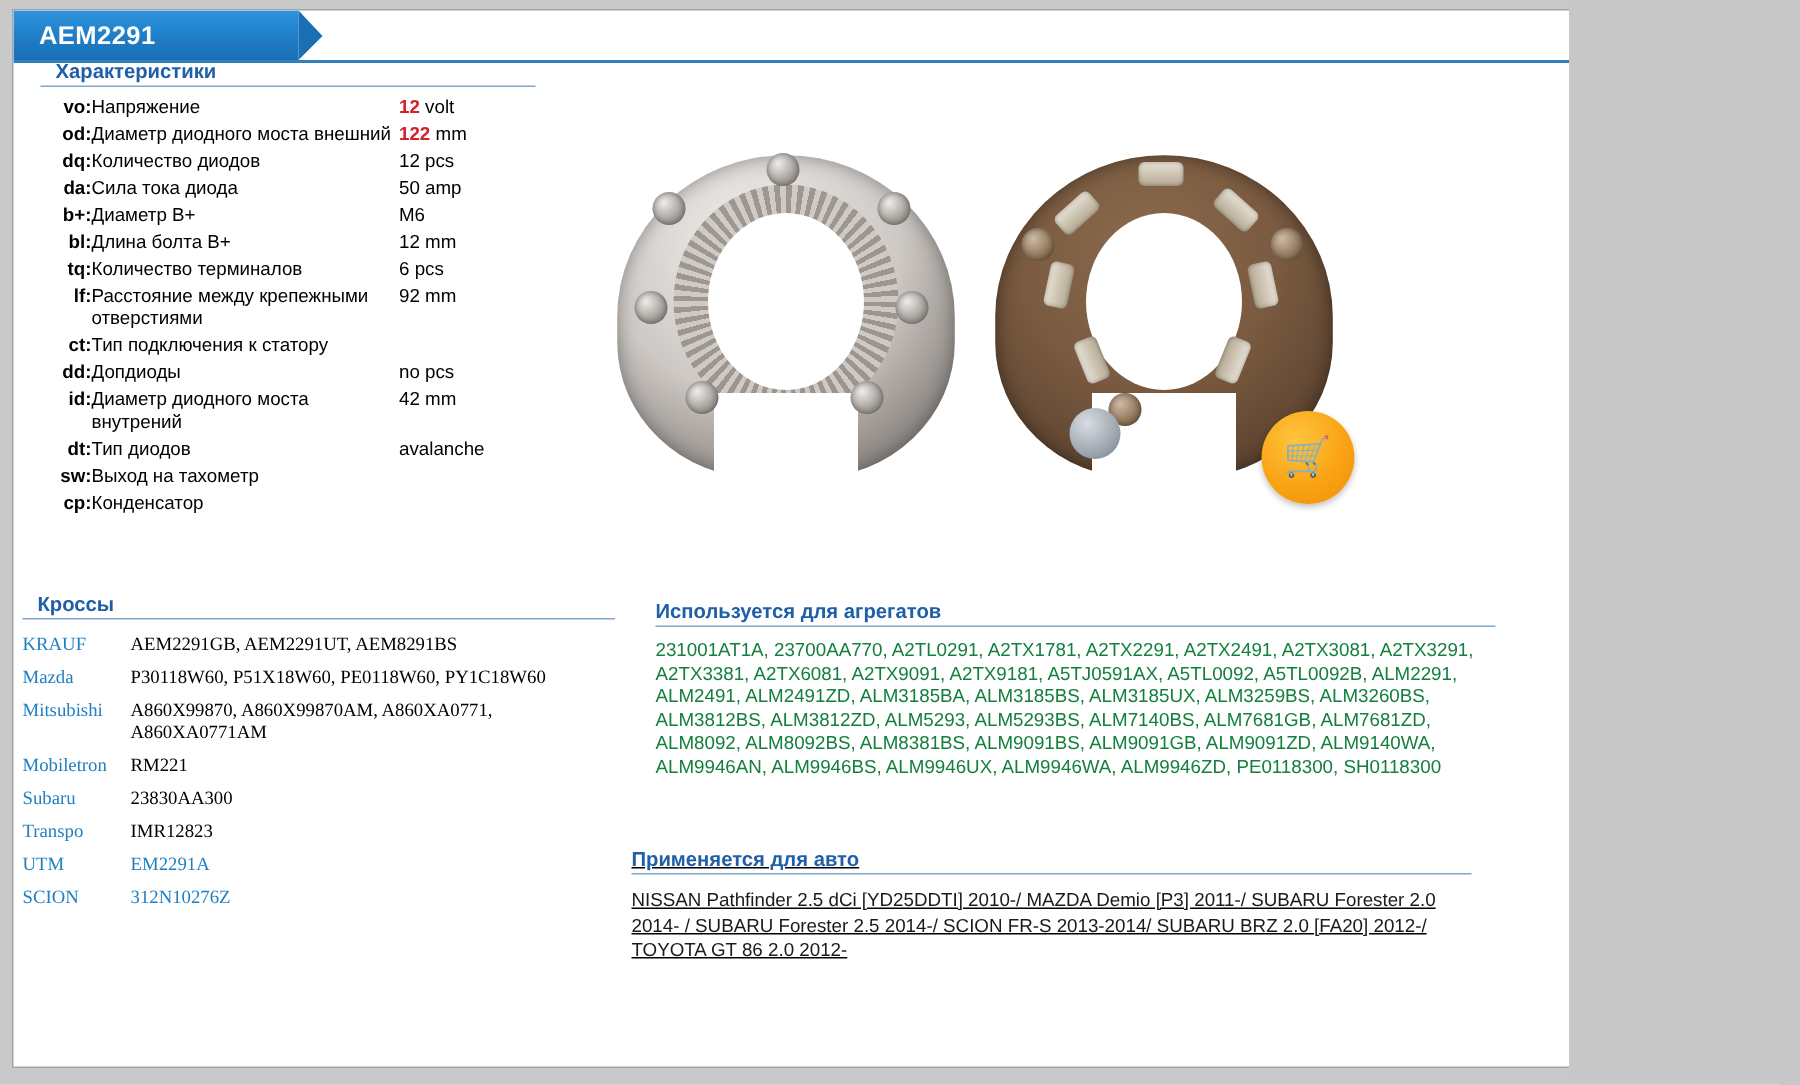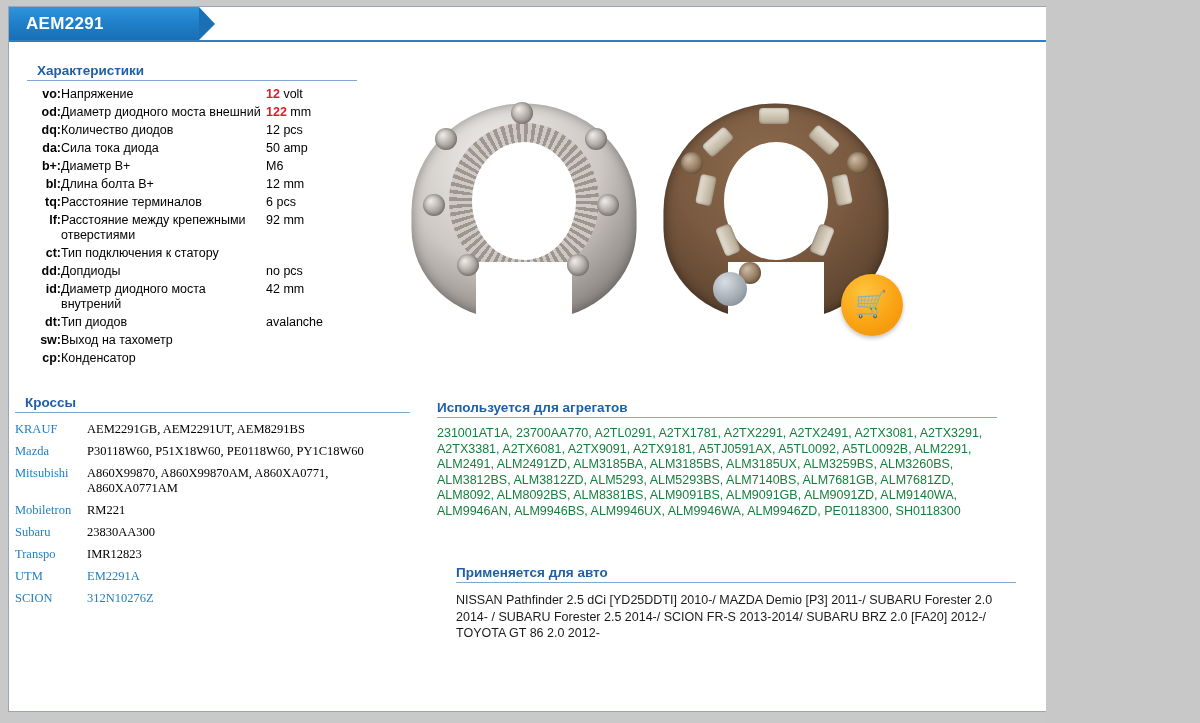--- a/index.html
+++ b/index.html
@@ -126,21 +126,21 @@
     padding-bottom: 2px;
   }
   .head-rule {
     border-bottom: 1px solid #7fa8cf;
     margin-bottom: 5px;
   }
   
   .specs {
     position: absolute;
     left: 18px;
-    top: 23px;
+    top: 0;
     width: 330px;
   }
   .specs .section-head { padding-left: 10px; }
   table.spec-table {
     border-collapse: collapse;
     width: 100%;
     margin-top: 4px;
   }
   table.spec-table td {
     vertical-align: top;
@@ -309,23 +309,24 @@
     width: 560px;
   }
   .agg-body {
     font-size: 12.5px;
     line-height: 15.5px;
     color: #15803d;
     padding-top: 3px;
   }
   .auto {
     position: absolute;
-    left: 447px;
+    left: 412px;
     top: 525px;
     width: 560px;
+    text-decoration: underline;
   }
   .auto-body {
     font-size: 12.5px;
     line-height: 16.5px;
     color: #1a1a1a;
     padding-top: 4px;
   }
 </style>
 </head>
 <body>
@@ -386,21 +387,21 @@
               <td class="spec-label">Диаметр B+</td>
               <td class="spec-val">M6</td>
             </tr>
             <tr>
               <td class="spec-key">bl:</td>
               <td class="spec-label">Длина болта B+</td>
               <td class="spec-val">12 mm</td>
             </tr>
             <tr>
               <td class="spec-key">tq:</td>
-              <td class="spec-label">Расстояние терминалов</td>
+              <td class="spec-label">Количество терминалов</td>
               <td class="spec-val">6 pcs</td>
             </tr>
             <tr>
               <td class="spec-key">lf:</td>
               <td class="spec-label">Расстояние между крепежными отверстиями</td>
               <td class="spec-val">92 mm</td>
             </tr>
             <tr>
               <td class="spec-key">ct:</td>
               <td class="spec-label">Тип подключения к статору</td>

